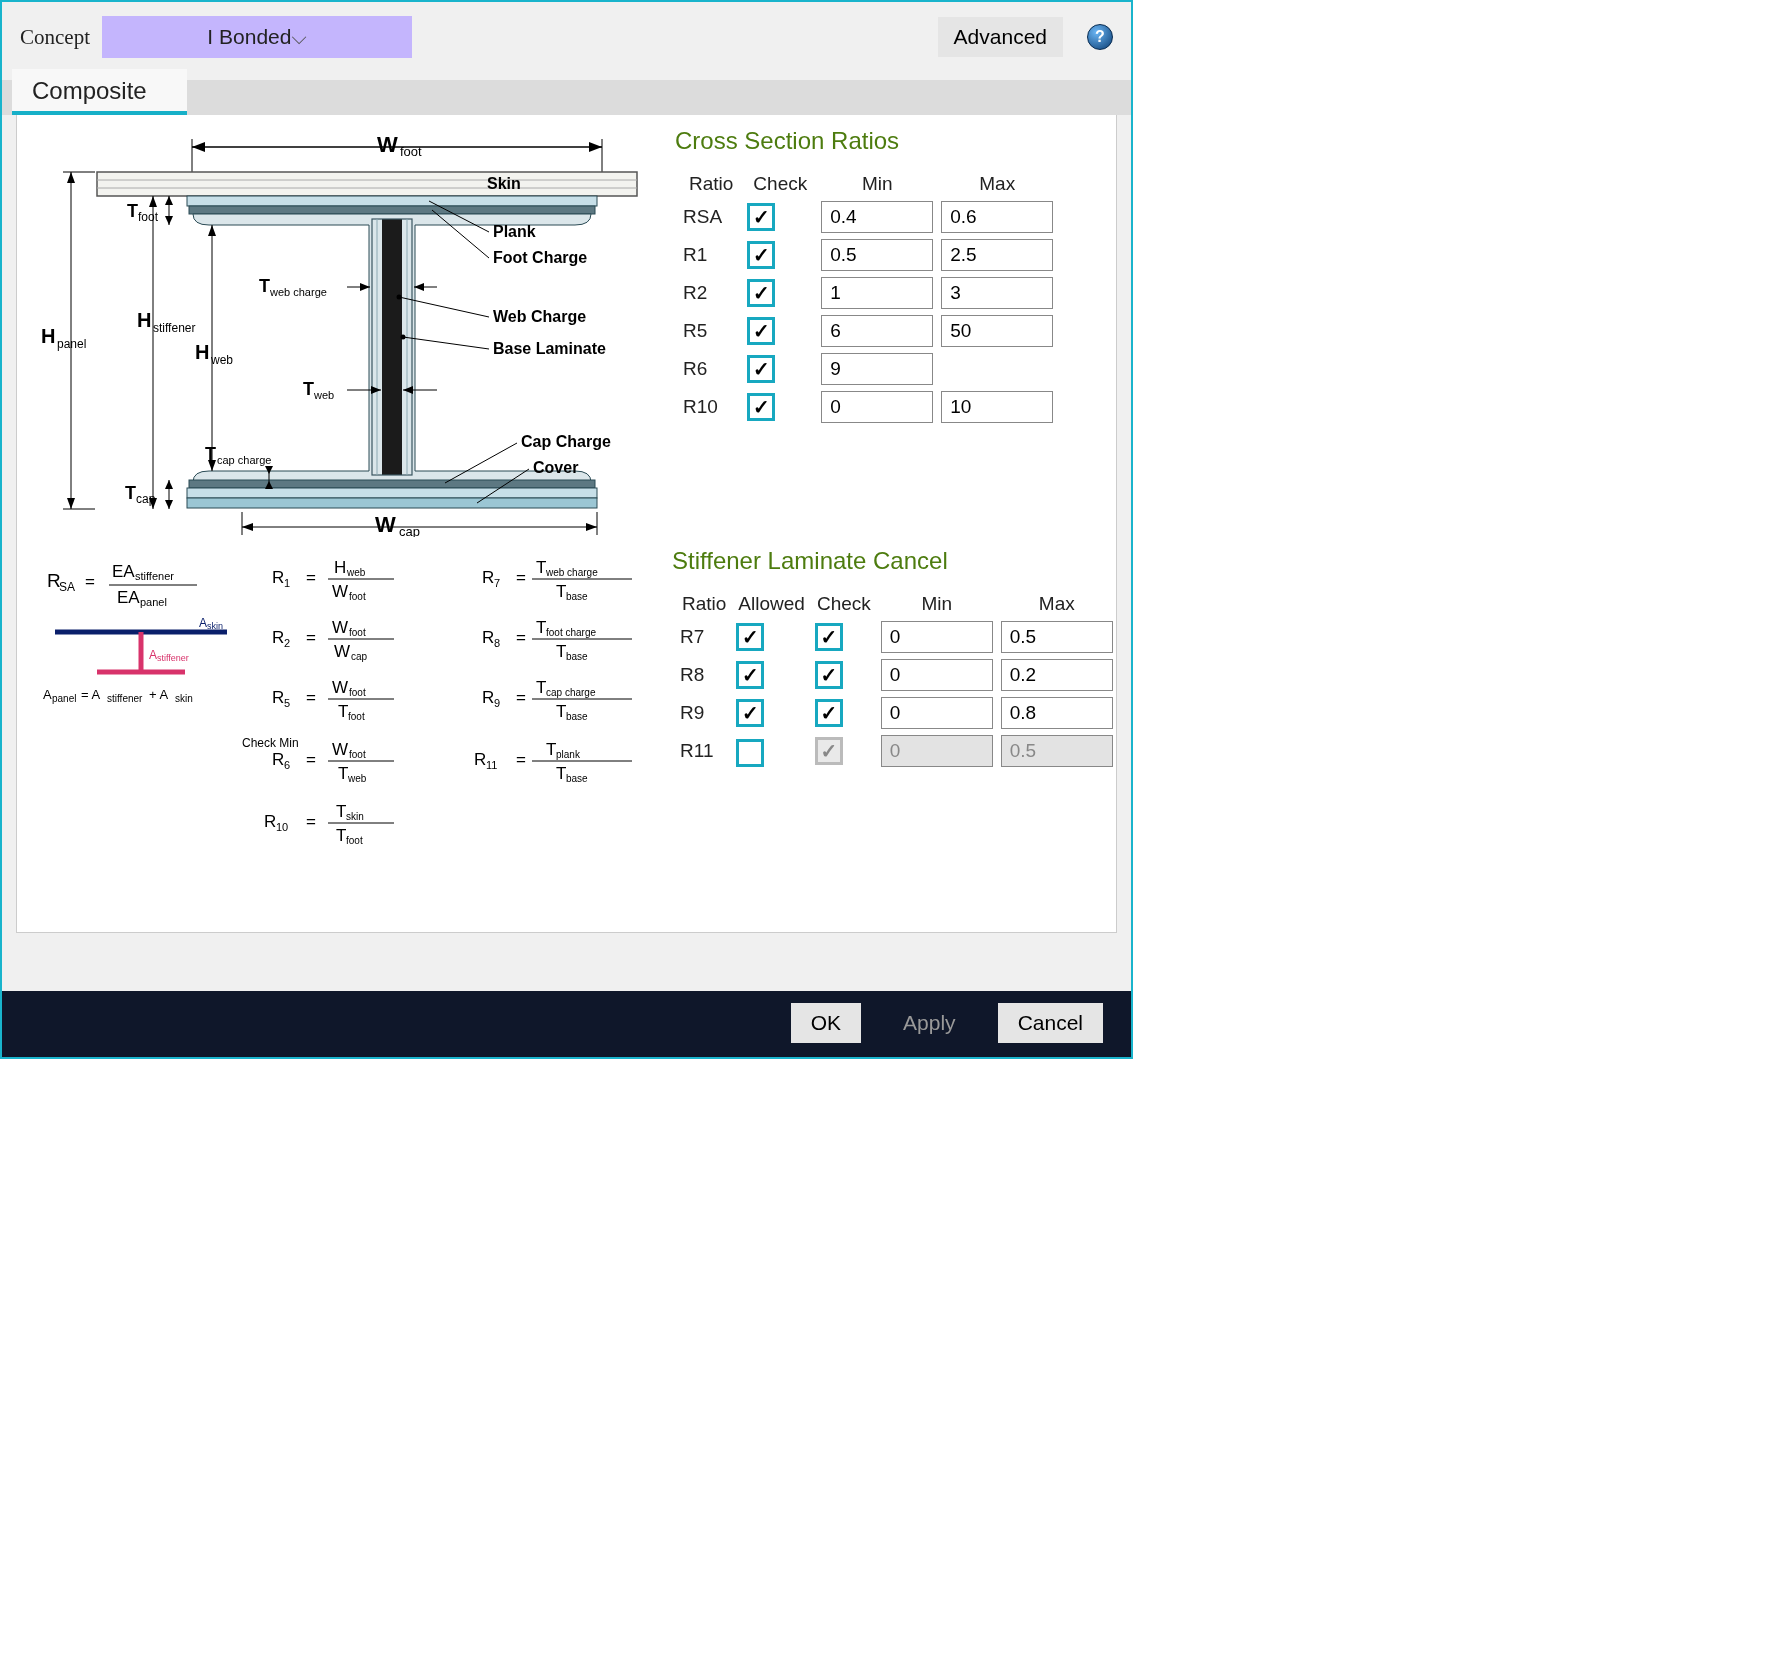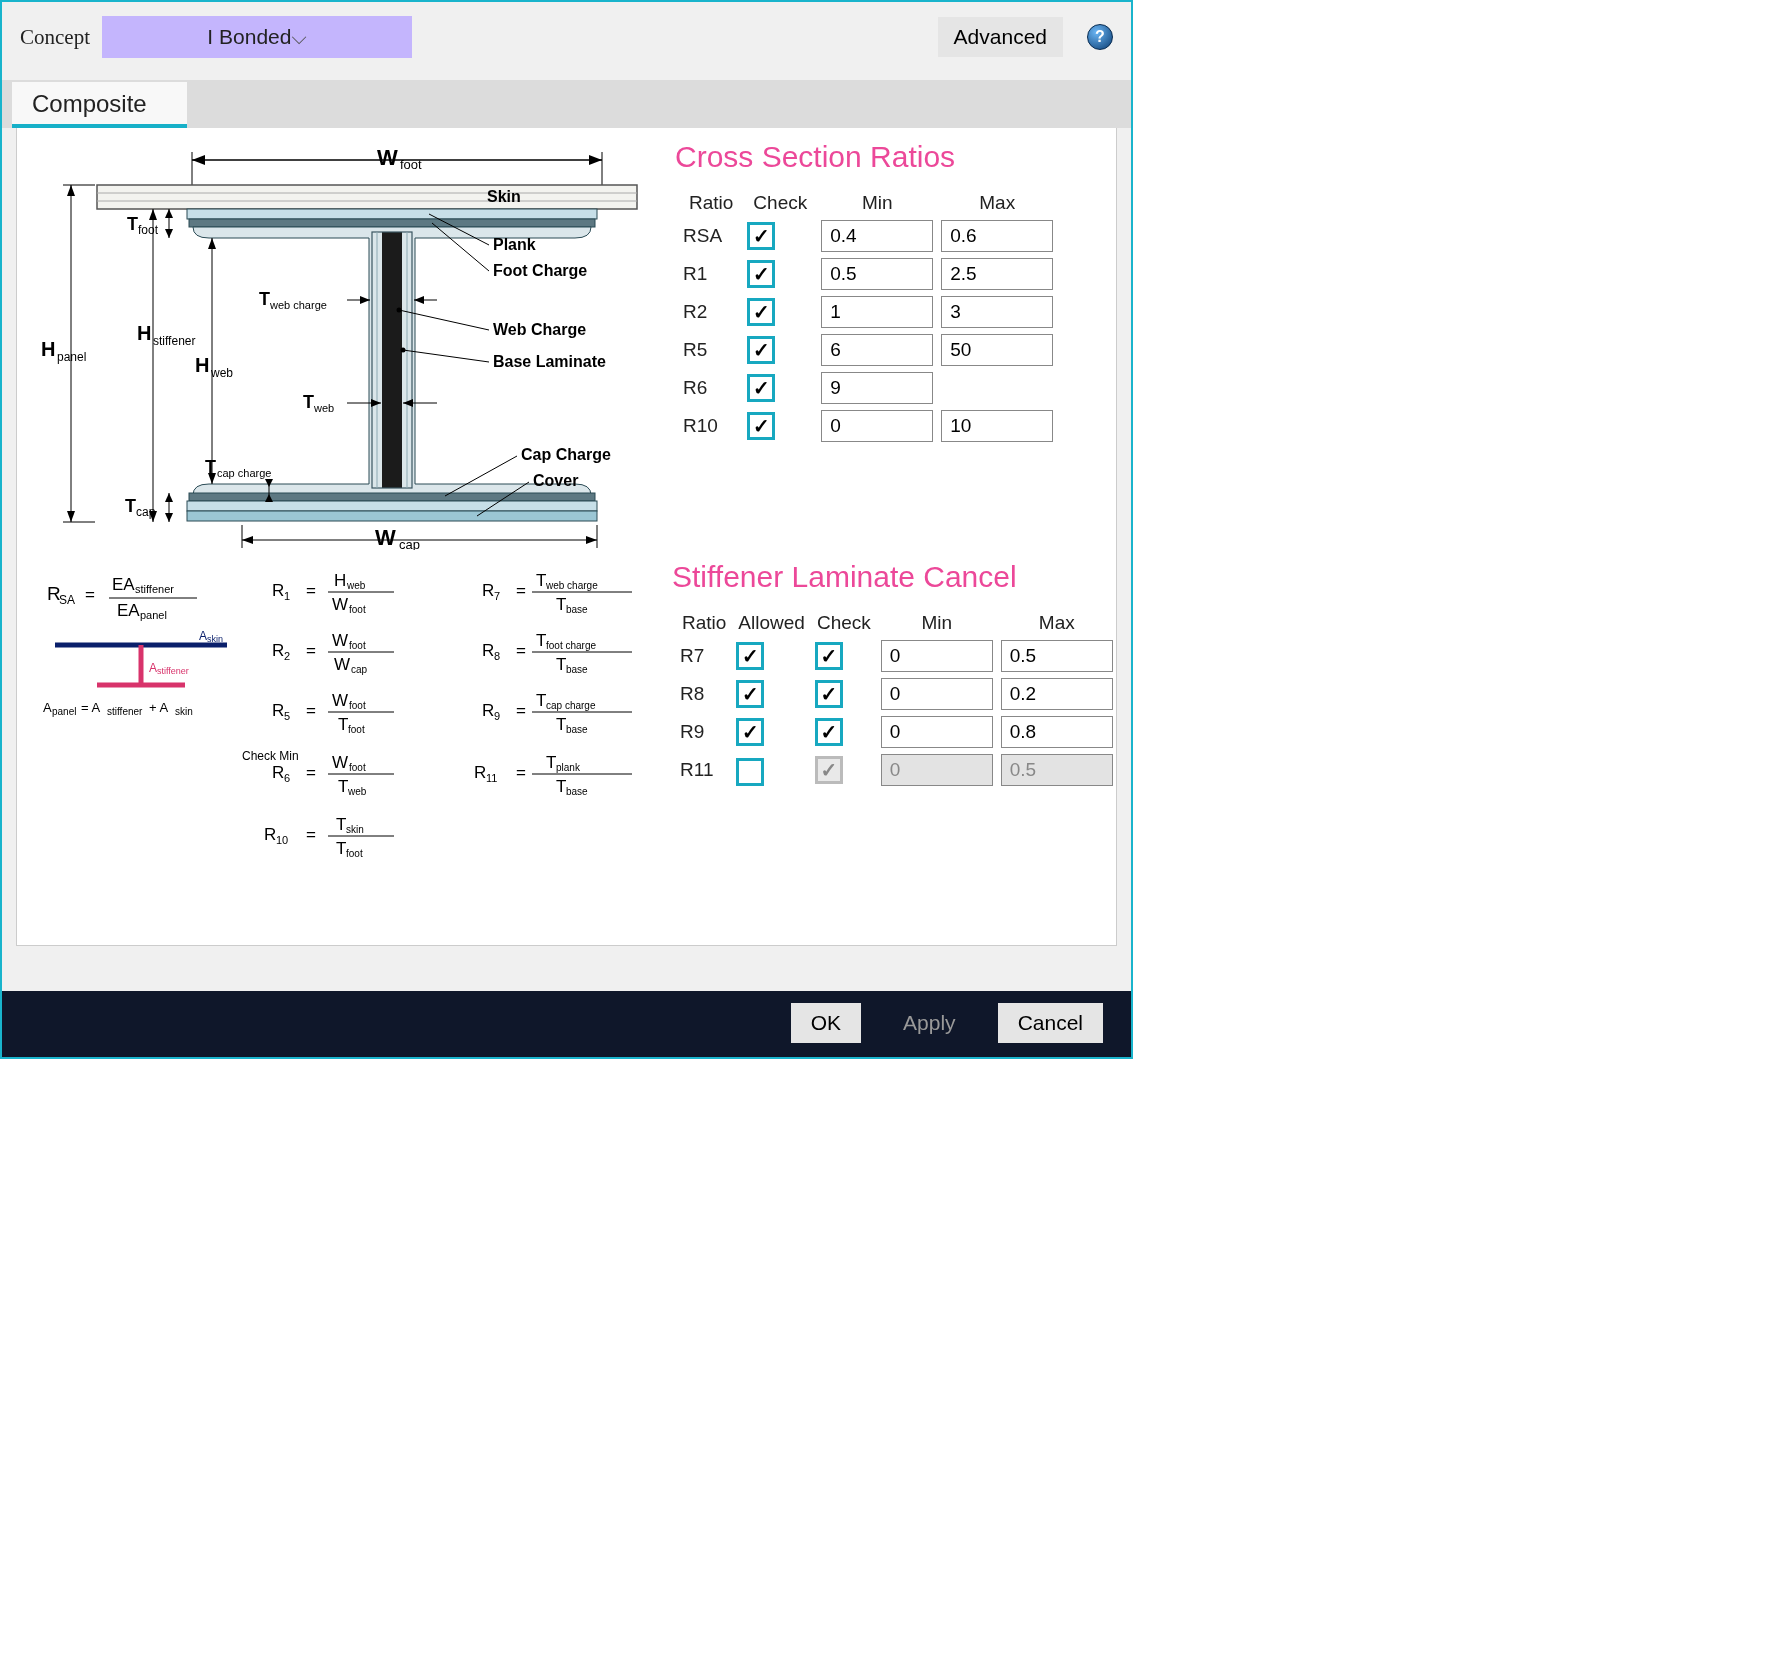--- a/index.html
+++ b/index.html
@@ -57,21 +57,21 @@
     background: radial-gradient(circle at 35% 30%, #6bb6f5, #0a3c72);
     color: #fff; font-weight: bold; font-size: 16px;
     display:flex;align-items:center;justify-content:center;
     margin-left: 12px;
     border: 1px solid #062a50;
   }
   .tabstrip {
     background: #dcdcdc;
     display: flex;
     align-items: flex-end;
-    height: 48px;
+    height: 35px;
     padding-left: 0;
     text-align: center;
   }
   .tab {
     background: #f8f8f8;
     border-bottom: 4px solid #17b0c8;
     padding: 8px 40px 6px 20px;
     font-size: 24px;
     margin-left: 10px;
   }
@@ -92,22 +92,22 @@
     gap: 28px;
   }
   .diagram-box {
     width: 610px;
     height: 410px;
     position: relative;
   }
   .diagram-box svg { width: 100%; height: 100%; }
   .ratios-box { flex: 1; }
   .section-title {
-    color: #ec4899;
-    font-size: 30px;
+    color: #4d7c0f;
+    font-size: 24px;
     font-weight: 400;
     margin-bottom: 12px;
   }
   table.ratio-tbl { border-collapse: separate; border-spacing: 8px 6px; }
   .ratio-tbl th { font-weight: normal; font-size: 19px; text-align: center; padding: 0 6px;}
   .ratio-tbl td { font-size: 19px; vertical-align: middle; }
   .ratio-tbl td.rname { width: 52px; }
   .chk {
     width: 28px; height: 28px;
     border: 3px solid #17a8c0;

